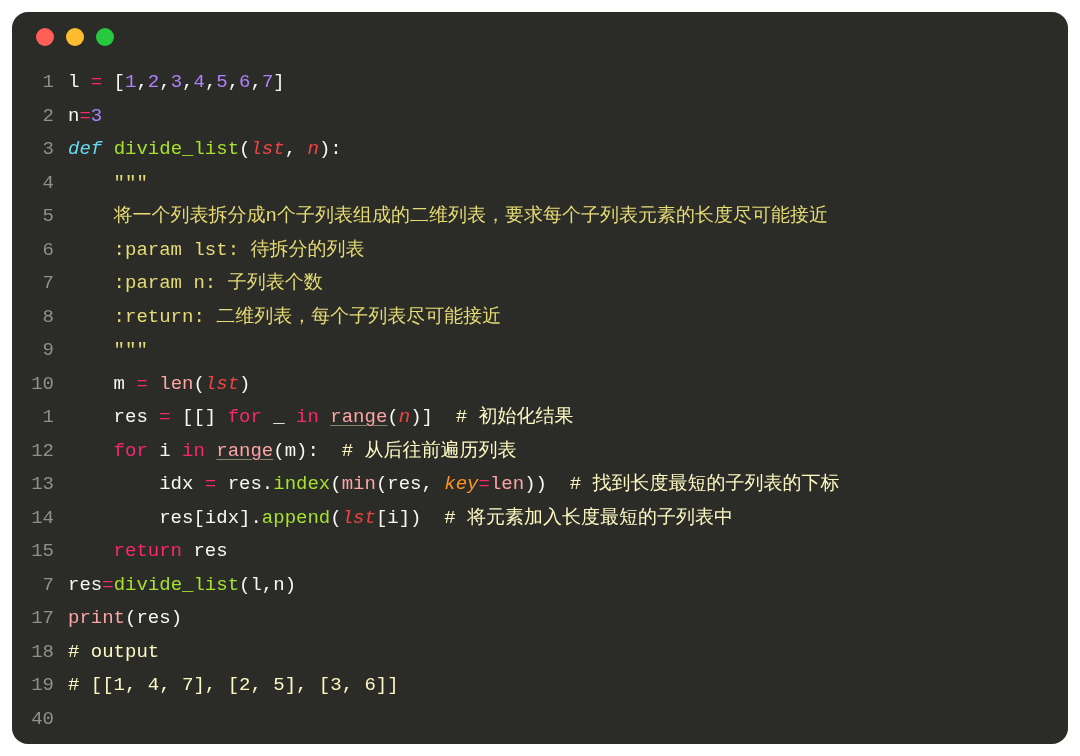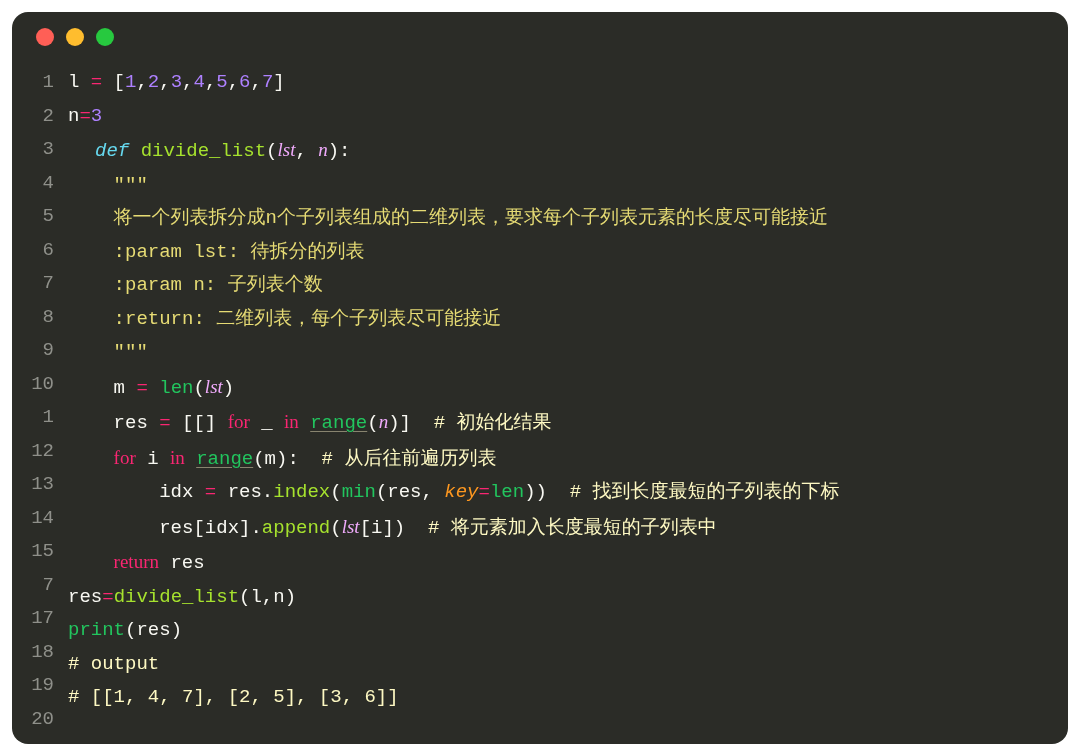--- a/index.html
+++ b/index.html
@@ -48,26 +48,26 @@
     user-select: none;
   }
   .code {
     flex: 1;
     color: #f8f8f2;
     white-space: pre;
   }
 
   .tok-n  { color: #f8f8f2; }   
   .tok-op { color: #f92672; }   
-  .tok-kw { color: #66d9ef; font-style: italic; margin-left: 27px; }  
-  .tok-kw2{ color: #f92672; font-family: Liberation Serif, serif; }   
+  .tok-kw { color: #66d9ef; font-style: italic; }  
+  .tok-kw2{ color: #f92672; }   
   .tok-num{ color: #ae81ff; }   
   .tok-fn { color: #a6e22e; }   
-  .tok-builtin { color: #22c55e; }
-  .tok-arg{ color: #f0abfc; font-style: italic; font-family: Liberation Serif, serif; }
+  .tok-builtin { color: #fca5a5; }
+  .tok-arg{ color: #ef4444; font-style: italic; }
   .tok-kwarg{ color: #fd971f; font-style: italic; }
   .tok-str{ color: #e6db74; }   
   .tok-com{ color: #fef9c3; }   
   .ul { text-decoration: underline; text-decoration-color: #88846f; text-decoration-thickness:1px; text-underline-offset:3px;}
 </style>
 </head>
 <body>
 
 <div class="window">
   <div class="titlebar">
@@ -89,17 +89,17 @@
         <div>10</div>
         <div>1</div>
         <div>12</div>
         <div>13</div>
         <div>14</div>
         <div>15</div>
         <div>7</div>
         <div>17</div>
         <div>18</div>
         <div>19</div>
-        <div>20</div>
+        <div>40</div>
       </div>
     <div class="code"><div><span class="tok-n">l </span><span class="tok-op">=</span><span class="tok-n"> [</span><span id="l1nums"><span class="tok-num">1</span><span class="tok-n">,</span><span class="tok-num">2</span><span class="tok-n">,</span><span class="tok-num">3</span><span class="tok-n">,</span><span class="tok-num">4</span><span class="tok-n">,</span><span class="tok-num">5</span><span class="tok-n">,</span><span class="tok-num">6</span><span class="tok-n">,</span><span class="tok-num">7</span></span><span class="tok-n">]</span></div><div><span class="tok-n">n</span><span class="tok-op">=</span><span class="tok-num">3</span></div><div><span class="tok-kw">def</span><span class="tok-n"> </span><span class="tok-fn">divide_list</span><span class="tok-n">(</span><span class="tok-arg">lst</span><span class="tok-n">, </span><span class="tok-arg">n</span><span class="tok-n">):</span></div><div><span class="tok-n">    </span><span class="tok-str">"""</span></div><div><span class="tok-n">    </span><span class="tok-str">将一个列表拆分成n个子列表组成的二维列表，要求每个子列表元素的长度尽可能接近</span></div><div><span class="tok-n">    </span><span class="tok-str">:param lst: 待拆分的列表</span></div><div><span class="tok-n">    </span><span class="tok-str">:param n: 子列表个数</span></div><div><span class="tok-n">    </span><span class="tok-str">:return: 二维列表，每个子列表尽可能接近</span></div><div><span class="tok-n">    </span><span class="tok-str">"""</span></div><div><span class="tok-n">    </span><span class="tok-n">m </span><span class="tok-op">=</span><span class="tok-n"> </span><span class="tok-builtin">len</span><span class="tok-n">(</span><span class="tok-arg">lst</span><span class="tok-n">)</span></div><div><span class="tok-n">    </span><span class="tok-n">res </span><span class="tok-op">=</span><span class="tok-n"> [[] </span><span class="tok-kw2">for</span><span class="tok-n"> _ </span><span class="tok-kw2">in</span><span class="tok-n"> </span><span class="tok-builtin ul">range</span><span class="tok-n">(</span><span class="tok-arg">n</span><span class="tok-n">)]  </span><span class="tok-com"># 初始化结果</span></div><div><span class="tok-n">    </span><span class="tok-kw2">for</span><span class="tok-n"> i </span><span class="tok-kw2">in</span><span class="tok-n"> </span><span class="tok-builtin ul">range</span><span class="tok-n">(</span><span class="tok-n">m</span><span class="tok-n">):  </span><span class="tok-com"># 从后往前遍历列表</span></div><div><span class="tok-n">        </span><span class="tok-n">idx </span><span class="tok-op">=</span><span class="tok-n"> res.</span><span class="tok-fn">index</span><span class="tok-n">(</span><span class="tok-builtin">min</span><span class="tok-n">(</span><span class="tok-n">res, </span><span class="tok-kwarg">key</span><span class="tok-op">=</span><span class="tok-builtin">len</span><span class="tok-n">))  </span><span class="tok-com"># 找到长度最短的子列表的下标</span></div><div><span class="tok-n">        </span><span class="tok-n">res[idx].</span><span class="tok-fn">append</span><span class="tok-n">(</span><span class="tok-arg">lst</span><span class="tok-n">[i])  </span><span class="tok-com"># 将元素加入长度最短的子列表中</span></div><div><span class="tok-n">    </span><span class="tok-kw2">return</span><span class="tok-n"> res</span></div><div><span class="tok-n">res</span><span class="tok-op">=</span><span class="tok-fn">divide_list</span><span class="tok-n">(</span><span class="tok-n">l</span><span class="tok-n">,</span><span class="tok-n">n</span><span class="tok-n">)</span></div><div><span class="tok-builtin">print</span><span class="tok-n">(</span><span class="tok-n">res</span><span class="tok-n">)</span></div><div><span class="tok-n"></span></div><div><span class="tok-com"># output</span></div><div><span class="tok-com"># [[1, 4, 7], [2, 5], [3, 6]]</span></div></div>
   </div>
 </div>
 
 </body></html>

